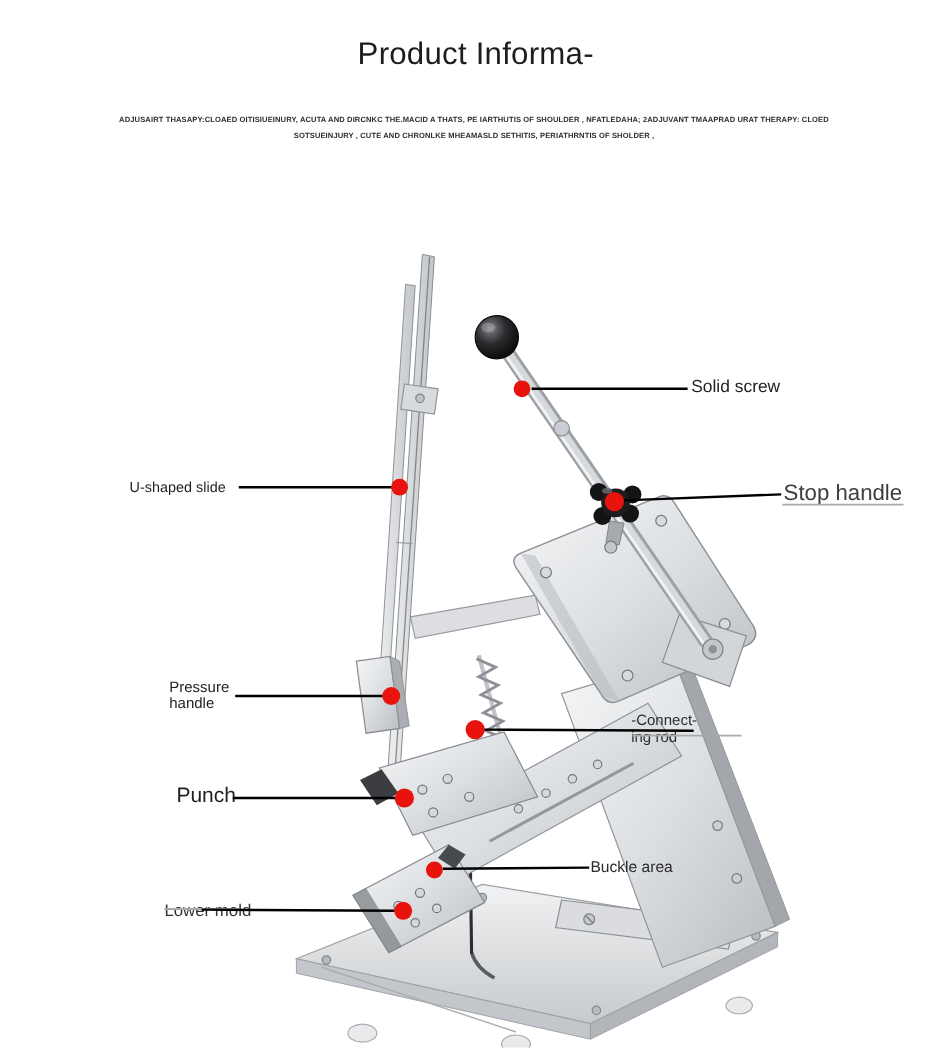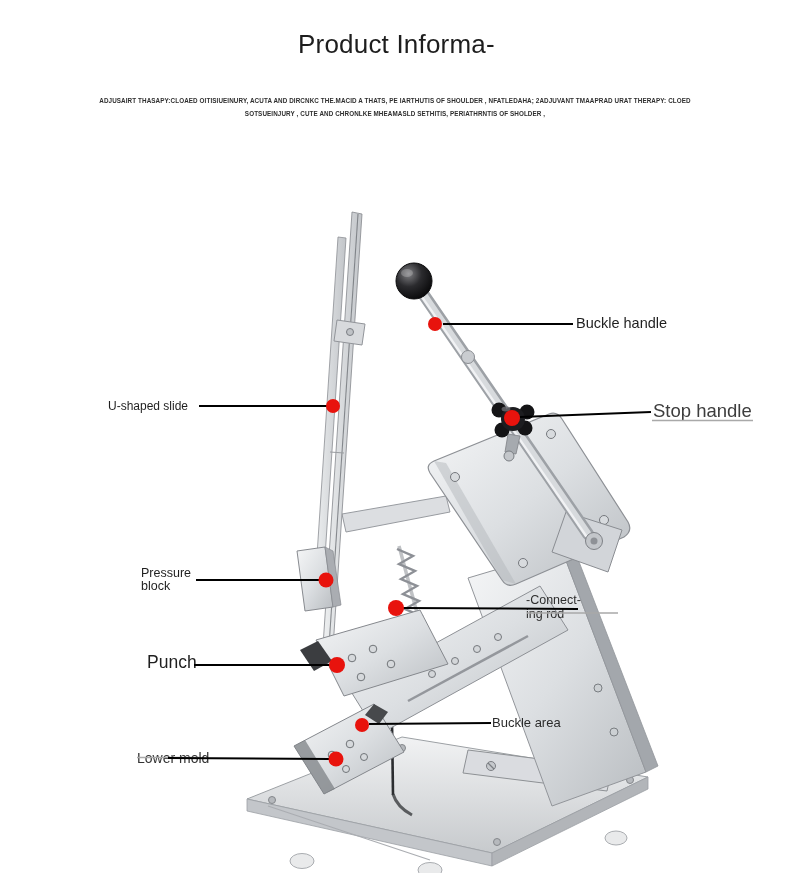--- a/index.html
+++ b/index.html
@@ -167,26 +167,26 @@
 
   <div class="abs title">
     <div>Product Informa-</div>
   </div>
 
   <div class="abs desc">
     <div>ADJUSAIRT THASAPY:CLOAED OITISIUEINURY, ACUTA AND DIRCNKC THE.MACID A THATS, PE IARTHUTIS OF SHOULDER , NFATLEDAHA; 2ADJUVANT TMAAPRAD URAT THERAPY: CLOED</div>
     <div>SOTSUEINJURY , CUTE AND CHRONLKE MHEAMASLD SETHITIS, PERIATHRNTIS OF SHOLDER ,</div>
   </div>
 
-  <div class="lbl" id="lbl-solid-handle">Buckle handle</div>
+  <div class="lbl" id="lbl-solid-handle">Solid screw</div>
   <div class="lbl" id="lbl-stop-screw">Stop handle</div>
   <div class="lbl" id="lbl-u-slide">U-shaped slide</div>
   <div class="lbl" id="lbl-pressure">
     <div>Pressure</div>
-    <div>block</div>
+    <div>handle</div>
   </div>
   <div class="lbl" id="lbl-punch">Punch</div>
   <div class="lbl" id="lbl-connect">
     <div>-Connect-</div>
     <div>ing rod</div>
   </div>
   <div class="lbl" id="lbl-buckle">Buckle area</div>
   <div class="lbl" id="lbl-lower">Lower mold</div>
 
   <svg class="overlay" width="790" height="873" viewBox="0 0 790 873">

